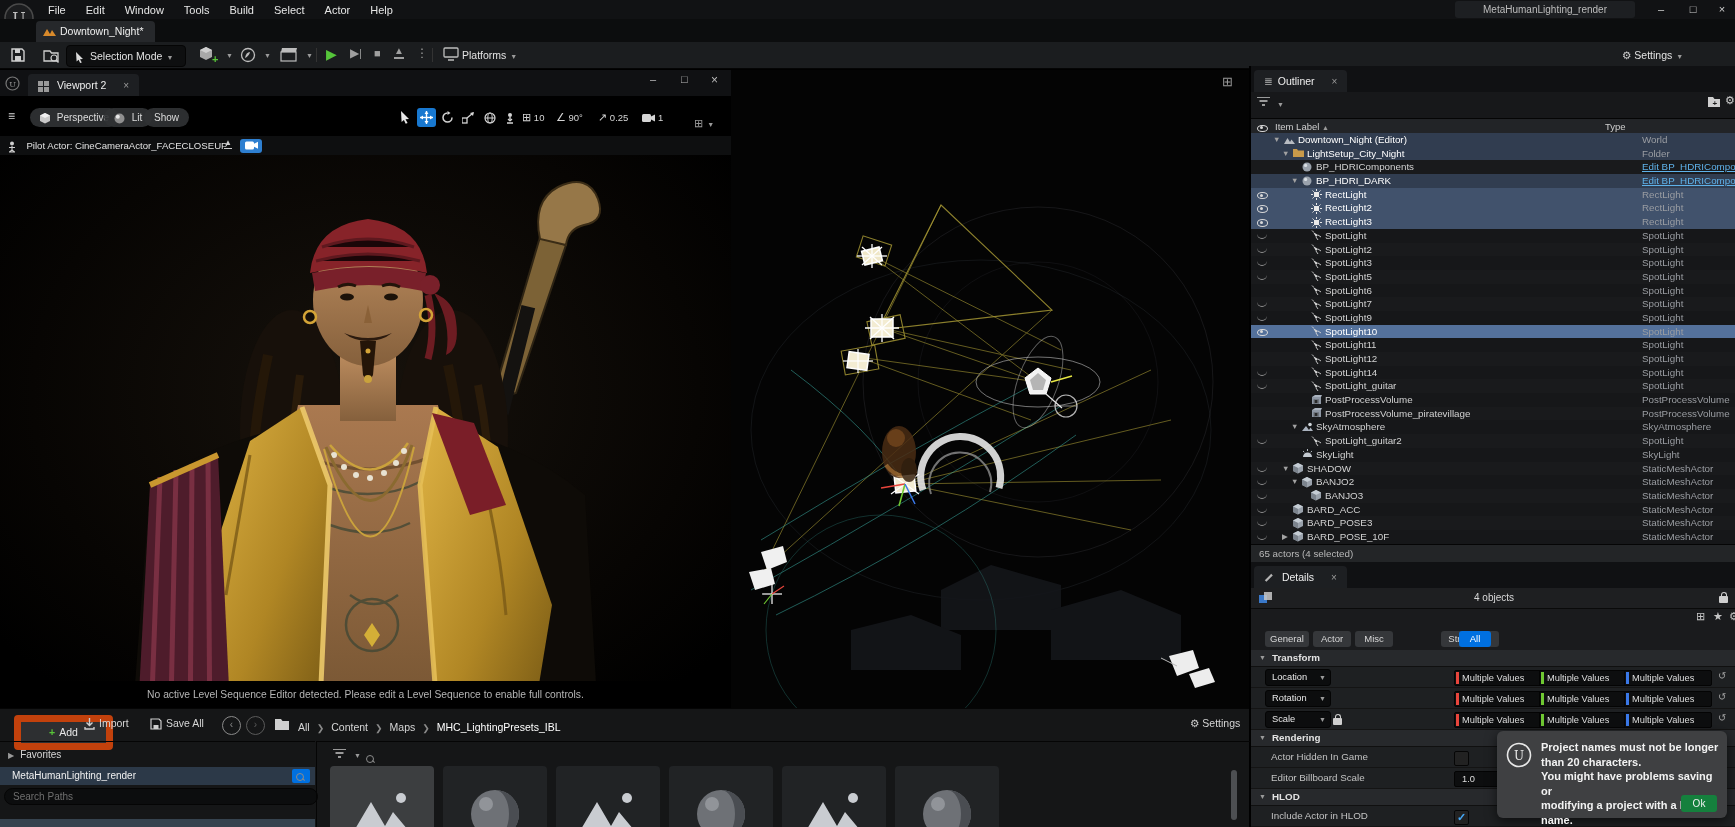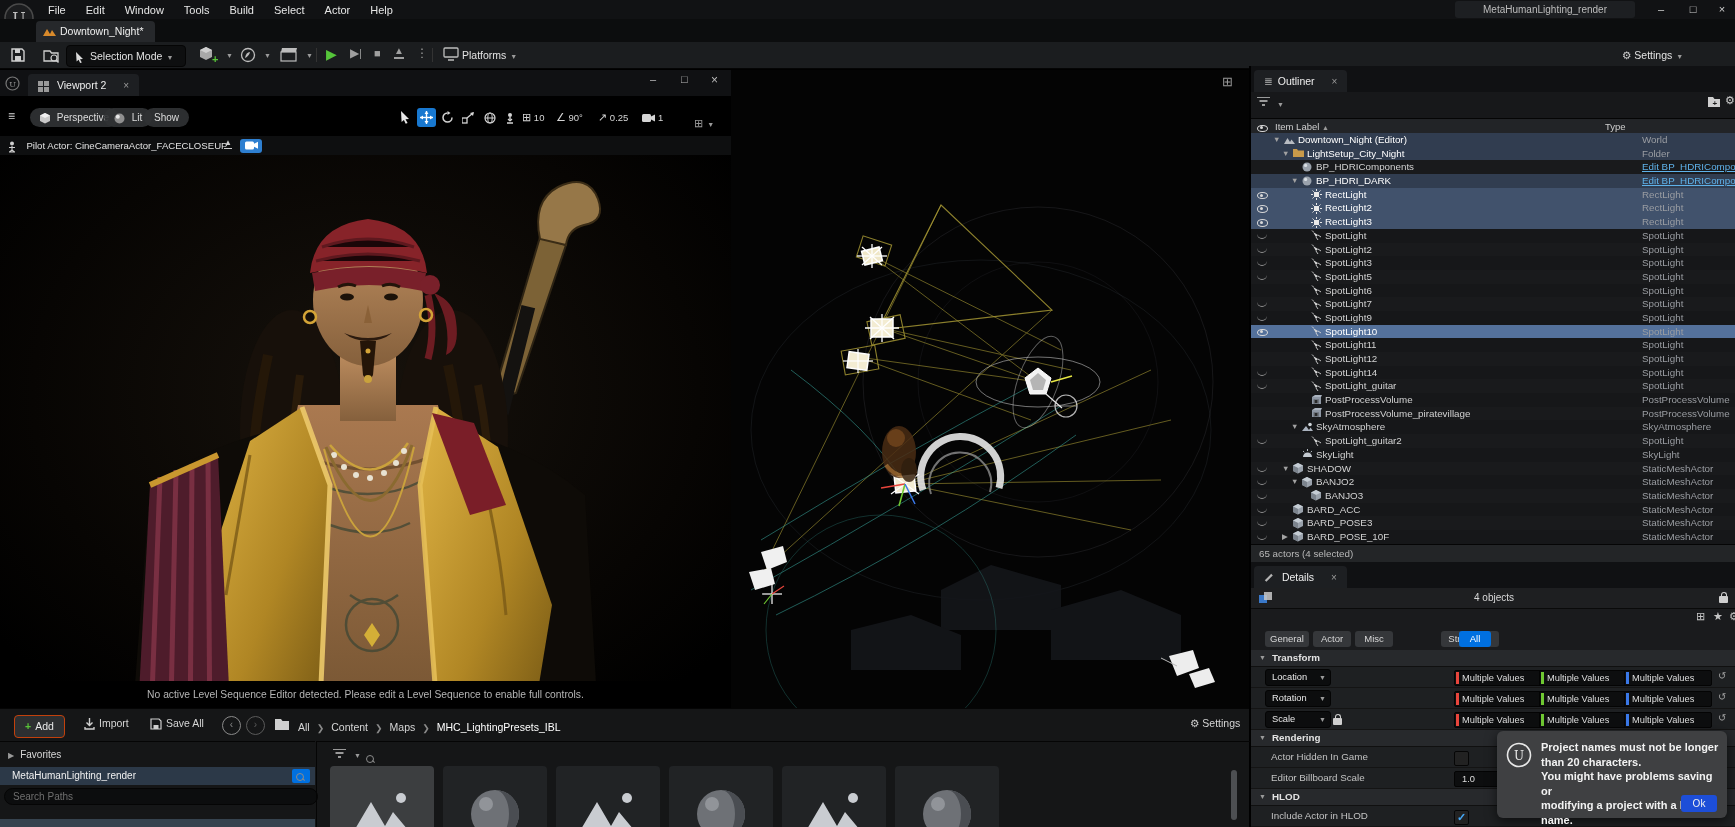--- a/index.html
+++ b/index.html
@@ -85,21 +85,21 @@
   .rst{position:absolute;left:467px;top:3px;color:#9f9f9f;font-size:10px;}
   .cbx{position:absolute;left:203px;top:3.5px;width:13px;height:13px;background:#222;border:1px solid #060606;border-radius:2px;}
   .cbx.on{color:#45a7f5;font-size:11px;line-height:12px;text-align:center;font-weight:bold;}
   .icon-lock{display:inline-block;position:relative;width:9px;height:7px;background:#cfcfcf;border-radius:1px;margin-top:5px;}
   .icon-lock::before{content:"";position:absolute;left:1.5px;top:-4px;width:4px;height:4px;border:1.5px solid #cfcfcf;
     border-bottom:none;border-radius:4px 4px 0 0;}
   
   #toast{left:1497px;top:731px;width:230px;height:87px;background:#3f4042;border-radius:6px;
     box-shadow:0 3px 12px rgba(0,0,0,.6);z-index:60;}
   #toast .tline{font-size:11px;font-weight:bold;color:#f2f2f2;line-height:14.5px;}
-  #toast-ok{position:absolute;right:10px;bottom:6px;width:36px;height:17px;background:#1d4ed8;border-radius:3px;
+  #toast-ok{position:absolute;right:10px;bottom:6px;width:36px;height:17px;background:#15803d;border-radius:3px;
     text-align:center;font-size:10px;color:#f0f0f0;line-height:17px;}
   
   #cb{left:0;top:708px;width:1249px;height:119px;background:#151617;border-top:1px solid #050505;}
   #cb-top{position:absolute;left:0;top:4px;width:1249px;height:28px;}
   .crumb{font-size:10.5px;color:#d6d6d6;}
   .crumb-sep{font-size:9px;color:#8a8a8a;padding:0 7px;}
   #cb-left{position:absolute;left:0;top:32px;width:315px;height:87px;border-top:1px solid #050505;}
   #cb-right{position:absolute;left:316px;top:32px;width:933px;height:87px;border-top:1px solid #050505;border-left:1px solid #050505;}
   .cb-row{position:absolute;left:0;width:315px;height:18px;font-size:10px;color:#d8d8d8;line-height:18px;}
   .tile{position:absolute;top:24px;width:104px;height:95px;border-radius:4px;background:#212325;}
@@ -1082,21 +1082,21 @@
       <div class="tline">than 20 characters.</div>
       <div class="tline">You might have problems saving or</div>
       <div class="tline">modifying a project with a longer</div>
       <div class="tline">name.</div>
     </div>
   <div id="toast-ok">Ok</div>
 </div>
 
 <div class="abs" id="cb">
   <div id="cb-top">
-    <div class="abs" style="left:14px;top:2px;height:21px;background:#2d2f31;border:1px solid #c2410c;border-radius:4px;padding:0 10px;line-height:21px;font-size:10.5px;color:#e8e8e8;">
+    <div class="abs" style="left:14px;top:2px;height:21px;background:#2d2f31;border:7px solid #c2410c;border-radius:4px;padding:0 28px;line-height:21px;font-size:10.5px;color:#e8e8e8;">
       <span style="color:#58c438;font-weight:bold;margin-right:4px;">+</span><span>Add</span>
     </div>
     <span class="abs" style="left:84px;top:4px;font-size:10.5px;color:#d5d5d5;">
       <svg class="ic" width="11" height="12" viewBox="0 0 11 12" style="margin-right:4px;">
           <path d="M5.5,0 v7 M2.5,4.5 L5.5,7.5 L8.5,4.5" stroke="#cfcfcf" stroke-width="1.4" fill="none"></path>
           <path d="M1,9 v2 h9 v-2" stroke="#cfcfcf" stroke-width="1.4" fill="none"></path>
         </svg><span>Import</span>
     </span>
     <span class="abs" style="left:150px;top:4px;font-size:10.5px;color:#d5d5d5;">
       <svg class="ic" width="12" height="12" viewBox="0 0 12 12" style="margin-right:4px;">

